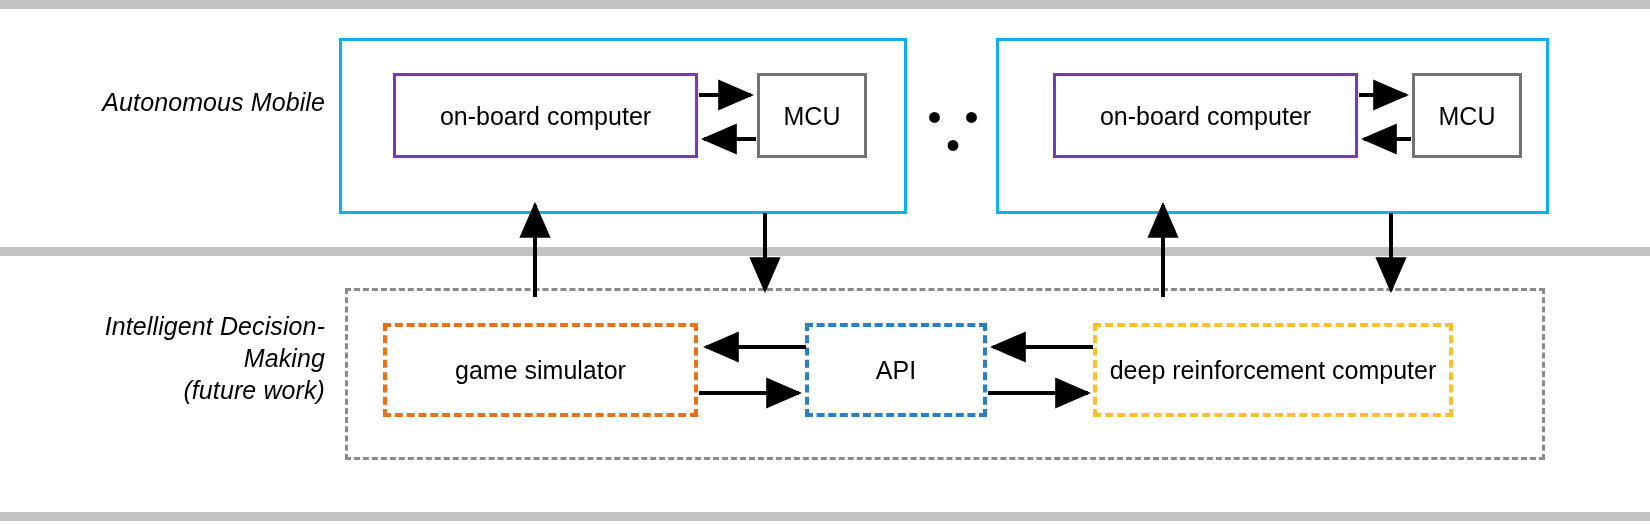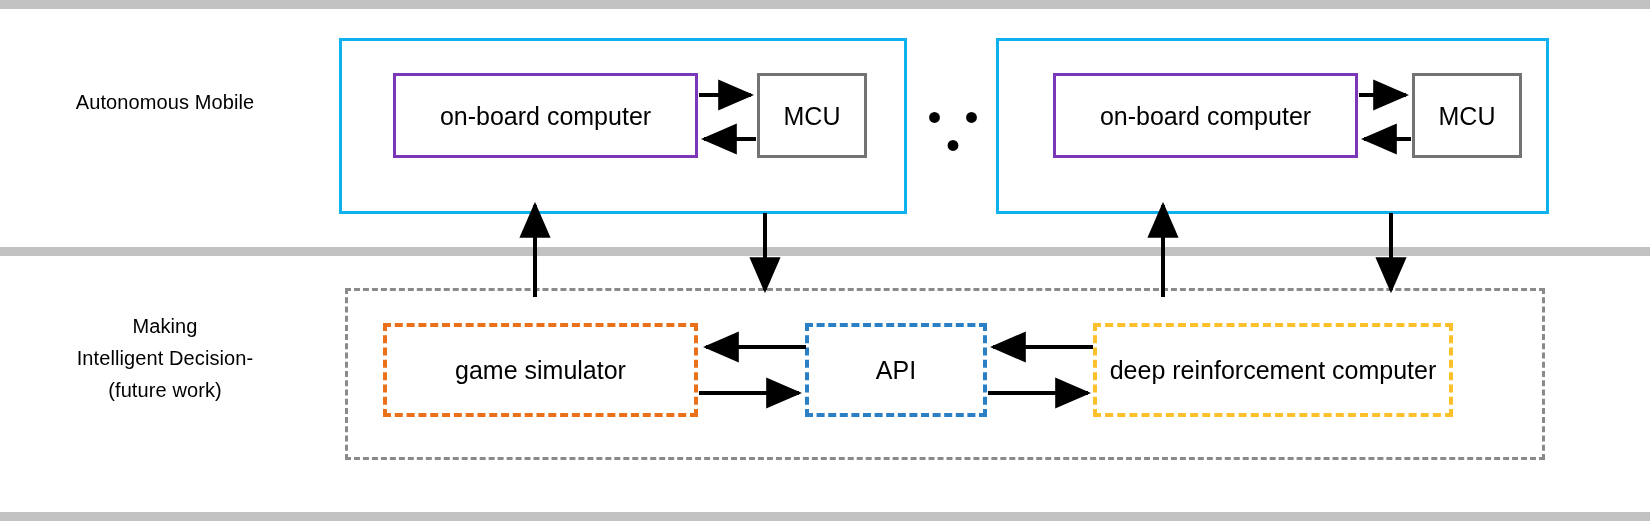--- a/index.html
+++ b/index.html
@@ -24,25 +24,26 @@
     height: 9px;
     background: #c2c2c2;
   }
   #band-top    { top: 0px; }
   #band-mid    { top: 247px; }
   #band-bottom { top: 512px; }
 
   
   .row-label {
     position: absolute;
-    text-align: center;
+    text-align: right;
     color: #000000;
-    font-size: 20px;
+    font-size: 25px;
     line-height: 32px;
     letter-spacing: 0.1px;
+    font-style: italic;
   }
   #label-amr {
     left: 5px;
     top: 86px;
     width: 320px;
   }
   #label-idm {
     left: 5px;
     top: 310px;
     width: 320px;
@@ -138,22 +139,22 @@
 
   <div class="band" id="band-top"></div>
   <div class="band" id="band-mid"></div>
   <div class="band" id="band-bottom"></div>
 
   <div class="row-label" id="label-amr">
     <div>Autonomous Mobile</div>
   </div>
 
   <div class="row-label" id="label-idm">
+    <div>Intelligent Decision-</div>
     <div>Making</div>
-    <div>Intelligent Decision-</div>
     <div>(future work)</div>
   </div>
 
   <div class="box robot-shell" id="robot-shell-1"></div>
   <div class="box obc" id="obc-1">
     <div class="box-label">on-board computer</div>
   </div>
   <div class="box mcu" id="mcu-1">
     <div class="box-label">MCU</div>
   </div>

